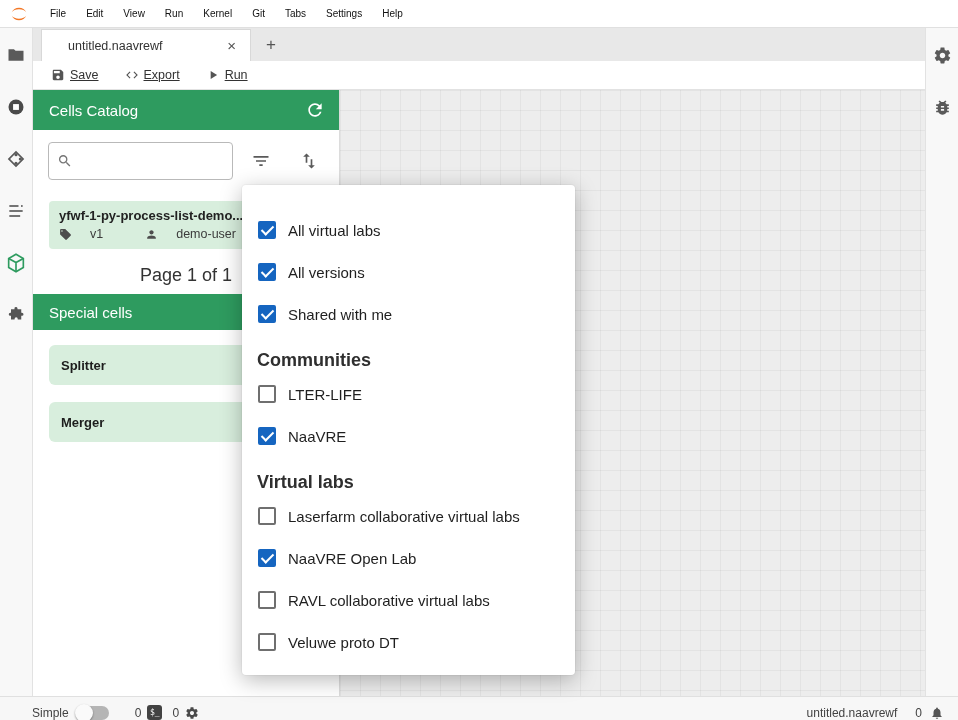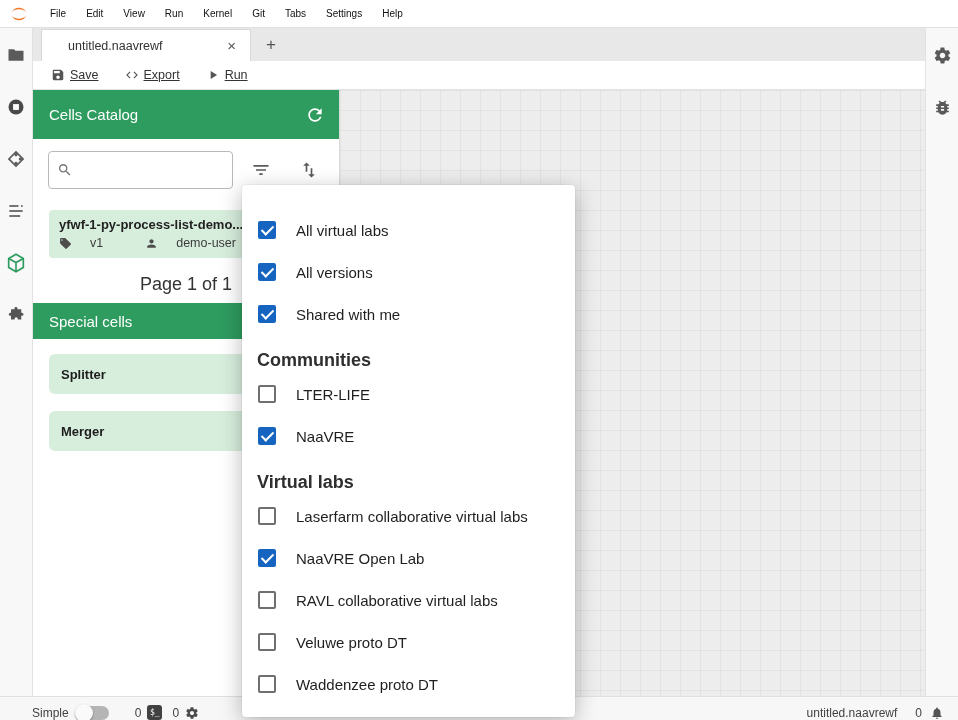--- a/index.html
+++ b/index.html
@@ -54,21 +54,21 @@
     font-size: 12.5px; color: #333; text-decoration: underline;
   }
   .tool-btn { display: flex; align-items: center; gap: 5px; }
 
   
   .panel {
     position: absolute; top: 90px; left: 33px; width: 307px; bottom: 24px;
     background: #fff; border-right: 1px solid #dcdcdc; overflow: hidden;
   }
   .panel-header {
-    height: 49px; background: var(--green); color: #fff;
+    height: 40px; background: var(--green); color: #fff;
     display: flex; align-items: center; padding: 0 14px 0 16px; font-size: 15px;
   }
   .panel-header .refresh { margin-left: auto; display: flex; }
   .search-row {
     margin: 11px 0 0 15px; height: 40px; display: flex; align-items: center;
   }
   .search-box {
     width: 185px; height: 38px; border: 1px solid #b9b9b9; border-radius: 4px;
     display: flex; align-items: center; padding: 0 8px; gap: 6px; background: #fff;
   }
@@ -133,21 +133,21 @@
   .sb-right { margin-left: auto; display: flex; align-items: center; }
   .sb-file { margin-right: 18px; }
   .sb-notif { margin-right: 8px; }
 
   
   .popover {
     position: absolute; left: 242px; top: 185px; width: 333px; z-index: 50;
     background: #fff; border-radius: 4px; padding: 24px 0 12px;
     box-shadow: 0 5px 22px rgba(0,0,0,0.28), 0 0 0 1px rgba(0,0,0,0.03);
   }
-  .p-row { display: flex; align-items: center; height: 42px; padding: 0 16px; gap: 20px; }
+  .p-row { display: flex; align-items: center; height: 42px; padding: 0 16px; gap: 12px; }
   .p-label { font-size: 15px; color: #1f1f1f; }
   .p-header {
     margin-top: 12px; height: 26px; line-height: 26px; padding: 0 15px;
     font-size: 18px; font-weight: 700; color: #2f2f2f;
   }
   .cb {
     width: 18px; height: 18px; border: 2px solid #6f6f6f; border-radius: 2px;
     background: #fff; position: relative; flex: none;
   }
   .cb.checked { background: var(--cbblue); border-color: var(--cbblue); }
@@ -374,17 +374,13 @@
     <span class="p-label" data-interactable="false">NaaVRE Open Lab</span>
   </div>
   <div class="p-row" data-interactable="true">
     <span class="cb" data-interactable="true"></span>
     <span class="p-label" data-interactable="false">RAVL collaborative virtual labs</span>
   </div>
   <div class="p-row" data-interactable="true">
     <span class="cb" data-interactable="true"></span>
     <span class="p-label" data-interactable="false">Veluwe proto DT</span>
   </div>
-  <div class="p-row" data-interactable="true">
-    <span class="cb" data-interactable="true"></span>
-    <span class="p-label" data-interactable="false">Waddenzee proto DT</span>
-  </div>
 </div>
 
 </body></html>

